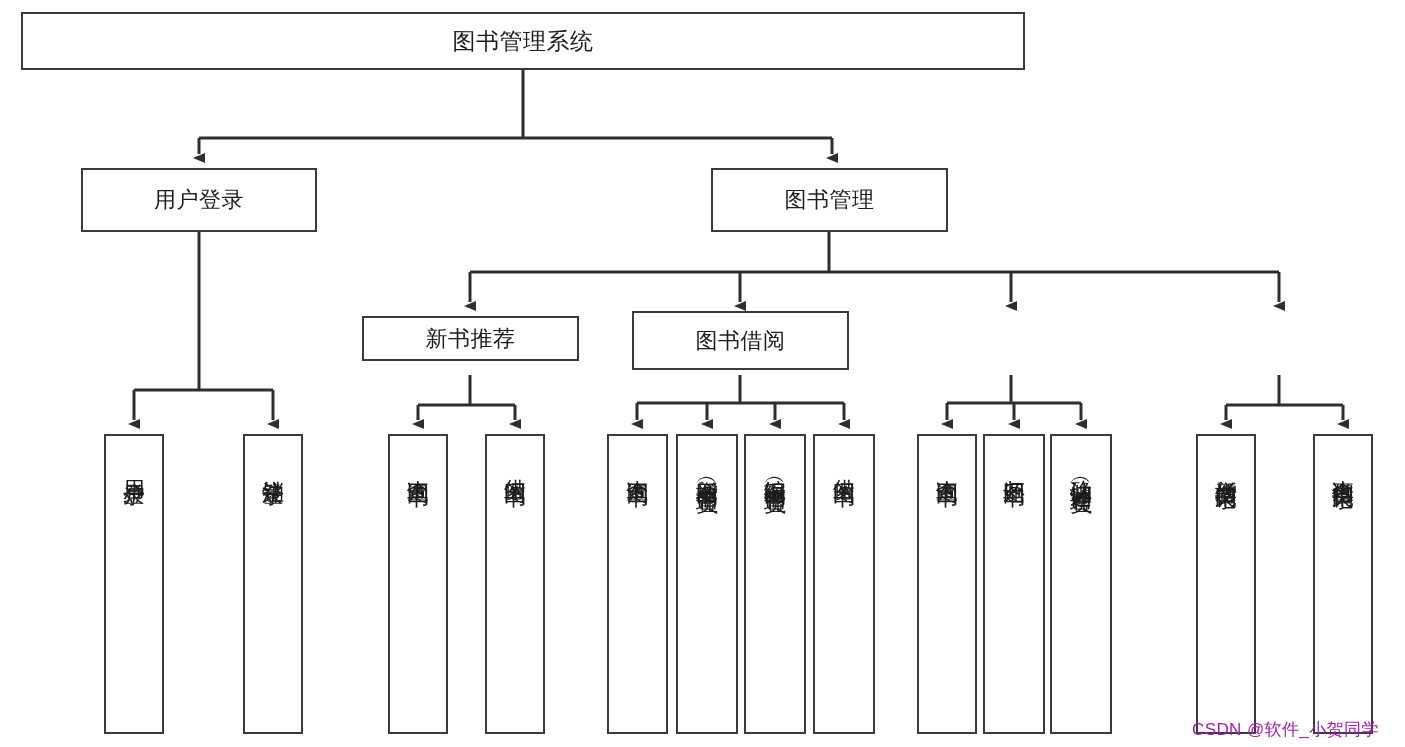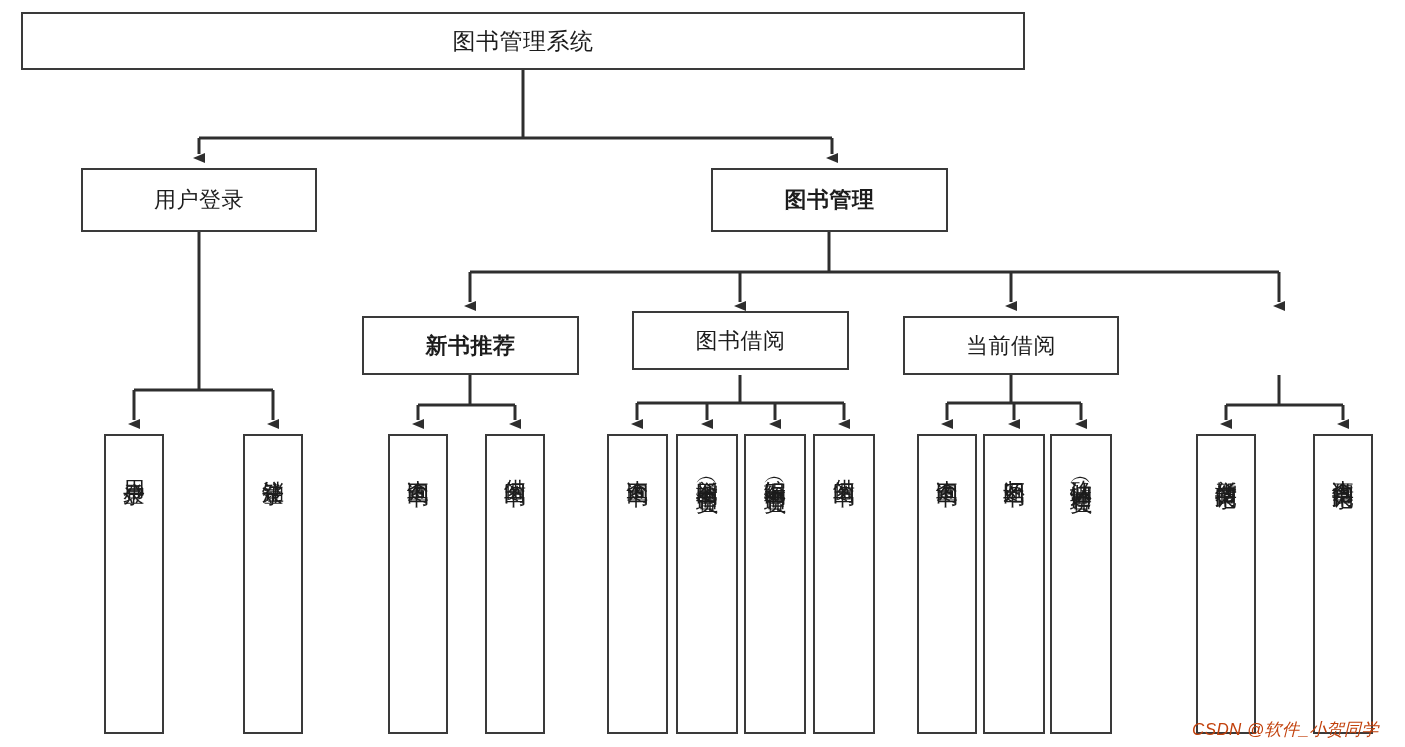--- a/index.html
+++ b/index.html
@@ -52,24 +52,23 @@
     writing-mode: vertical-rl;
     text-orientation: upright;
     font-size: 22px;
     line-height: 1.28;
     letter-spacing: 2px;
     white-space: nowrap;
   }
   .watermark {
     position: absolute;
     font-size: 17px;
-    color: #c2410c;
+    color: #a21caf;
     white-space: nowrap;
     letter-spacing: 0.4px;
-    font-style: italic;
   }
 </style>
 </head>
 <body>
 
 <div id="canvas">
 
   <svg class="edges" viewBox="0 0 1405 747">
     <defs>
       <marker id="arrow" markerWidth="10" markerHeight="12" refX="1" refY="6" orient="auto" markerUnits="userSpaceOnUse">
@@ -120,32 +119,29 @@
     </g>
   </svg>
 
   <div class="node root" style="left:21px; top:12px; width:1004px; height:58px;">
     <span class="label">图书管理系统</span>
   </div>
 
   <div class="node" style="left:81px; top:168px; width:236px; height:64px;">
     <span class="label">用户登录</span>
   </div>
-  <div class="node" style="left:711px; top:168px; width:237px; height:64px;font-weight:bold;">
+  <div class="node" style="left:711px; top:168px; width:237px; height:64px;">
     <span class="label">图书管理</span>
   </div>
 
-  <div class="node" style="left:362px; top:316px; width:217px; height:59px;font-weight:bold;">
+  <div class="node" style="left:362px; top:316px; width:217px; height:45px;">
     <span class="label">新书推荐</span>
   </div>
   <div class="node" style="left:632px; top:311px; width:217px; height:59px;">
     <span class="label">图书借阅</span>
-  </div>
-  <div class="node" style="left:903px; top:316px; width:216px; height:59px;">
-    <span class="label">当前借阅</span>
   </div>
 
   <div class="node leaf" style="left:104px; top:434px; width:60px; height:300px;">
     <span class="label">用户登录</span>
   </div>
   <div class="node leaf" style="left:243px; top:434px; width:60px; height:300px;">
     <span class="label">注销登录</span>
   </div>
   <div class="node leaf" style="left:388px; top:434px; width:60px; height:300px;">
     <span class="label">查询图书</span>

